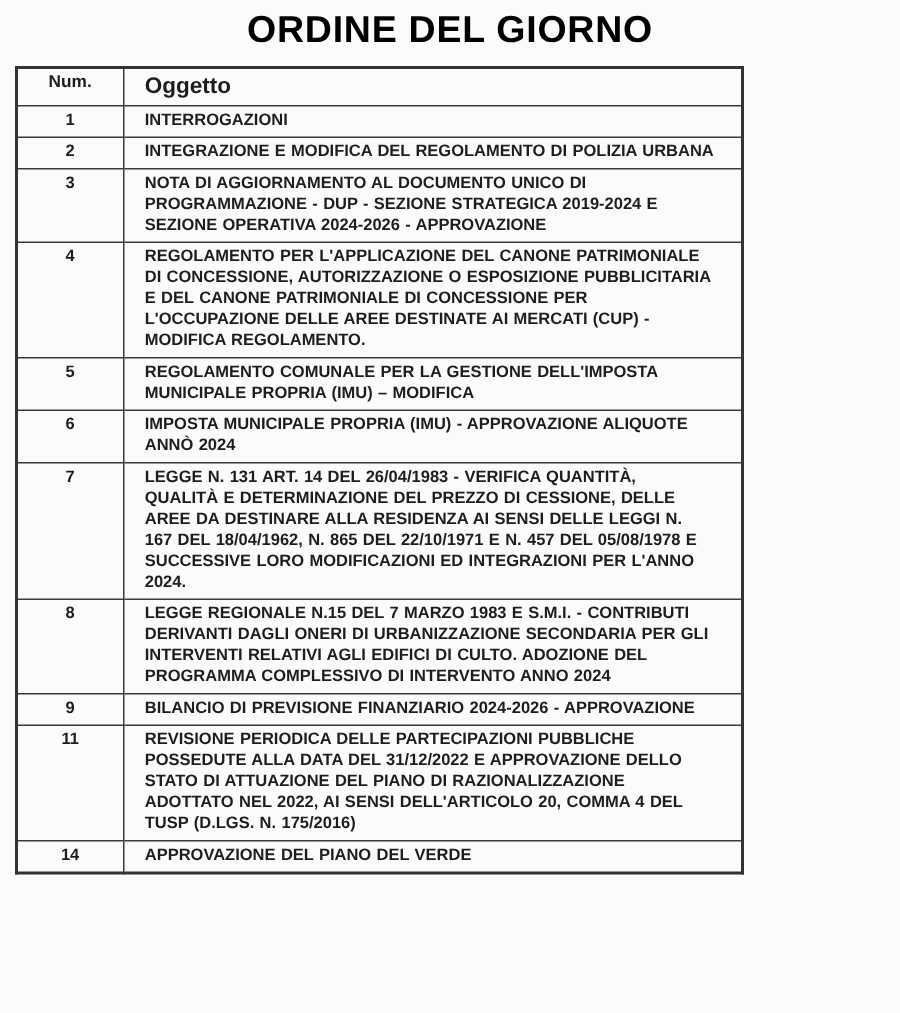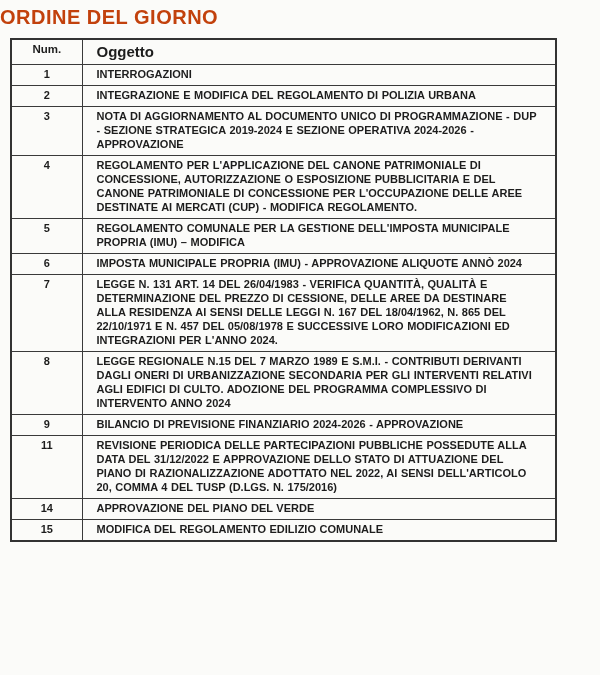--- a/index.html
+++ b/index.html
@@ -9,30 +9,31 @@
   body {
     width: 600px;
     height: 675px;
     background: #fbfbf9;
     font-family: "Liberation Sans", sans-serif;
     color: #1d1d1d;
     overflow: hidden;
     position: relative;
   }
   .page-title {
-    font-size: 20px;
+    text-align: center;
+    font-size: 25px;
     font-weight: bold;
     letter-spacing: 0.5px;
     margin: 6px 0 9px 0;
-    color: #c2410c;
+    color: #000000;
   }
   table.agenda {
     border-collapse: collapse;
     table-layout: fixed;
-    width: 547px;
+    width: 486px;
     margin-left: 10px;
     border: 2px solid #333333;
     padding-left: 29px;
   }
   col.c-num { width: 71px; }
   td, th {
     border: 1px solid #3a3a3a;
     font-size: 11px;
     font-weight: bold;
     vertical-align: top;
@@ -98,32 +99,28 @@
     <tr>
       <td class="num">6</td>
       <td class="obj">IMPOSTA MUNICIPALE PROPRIA (IMU)  - APPROVAZIONE ALIQUOTE ANNÒ 2024</td>
     </tr>
     <tr>
       <td class="num">7</td>
       <td class="obj">LEGGE N. 131 ART. 14 DEL 26/04/1983 - VERIFICA QUANTITÀ, QUALITÀ E DETERMINAZIONE DEL PREZZO DI CESSIONE, DELLE AREE DA DESTINARE ALLA RESIDENZA AI SENSI DELLE LEGGI N. 167 DEL 18/04/1962, N. 865 DEL 22/10/1971 E N. 457 DEL 05/08/1978 E SUCCESSIVE LORO MODIFICAZIONI ED INTEGRAZIONI PER L'ANNO 2024.</td>
     </tr>
     <tr>
       <td class="num">8</td>
-      <td class="obj">LEGGE REGIONALE N.15 DEL 7 MARZO 1989 E S.M.I. - CONTRIBUTI DERIVANTI DAGLI ONERI DI URBANIZZAZIONE SECONDARIA PER GLI INTERVENTI RELATIVI AGLI EDIFICI DI CULTO. ADOZIONE DEL PROGRAMMA COMPLESSIVO DI INTERVENTO ANNO 2024</td>
+      <td class="obj">LEGGE REGIONALE N.15 DEL 7 MARZO 1983 E S.M.I. - CONTRIBUTI DERIVANTI DAGLI ONERI DI URBANIZZAZIONE SECONDARIA PER GLI INTERVENTI RELATIVI AGLI EDIFICI DI CULTO. ADOZIONE DEL PROGRAMMA COMPLESSIVO DI INTERVENTO ANNO 2024</td>
     </tr>
     <tr>
       <td class="num">9</td>
       <td class="obj">BILANCIO DI PREVISIONE FINANZIARIO 2024-2026 - APPROVAZIONE</td>
     </tr>
     <tr>
       <td class="num">11</td>
       <td class="obj">REVISIONE PERIODICA DELLE PARTECIPAZIONI PUBBLICHE POSSEDUTE ALLA DATA DEL 31/12/2022 E APPROVAZIONE DELLO STATO DI ATTUAZIONE DEL PIANO DI RAZIONALIZZAZIONE ADOTTATO NEL 2022, AI SENSI DELL'ARTICOLO 20, COMMA 4 DEL TUSP (D.LGS. N. 175/2016)</td>
     </tr>
     <tr>
       <td class="num">14</td>
       <td class="obj">APPROVAZIONE DEL PIANO DEL VERDE</td>
     </tr>
-    <tr>
-      <td class="num">15</td>
-      <td class="obj">MODIFICA DEL REGOLAMENTO EDILIZIO COMUNALE</td>
-    </tr>
   </tbody>
 </table>
 
 </body></html>

